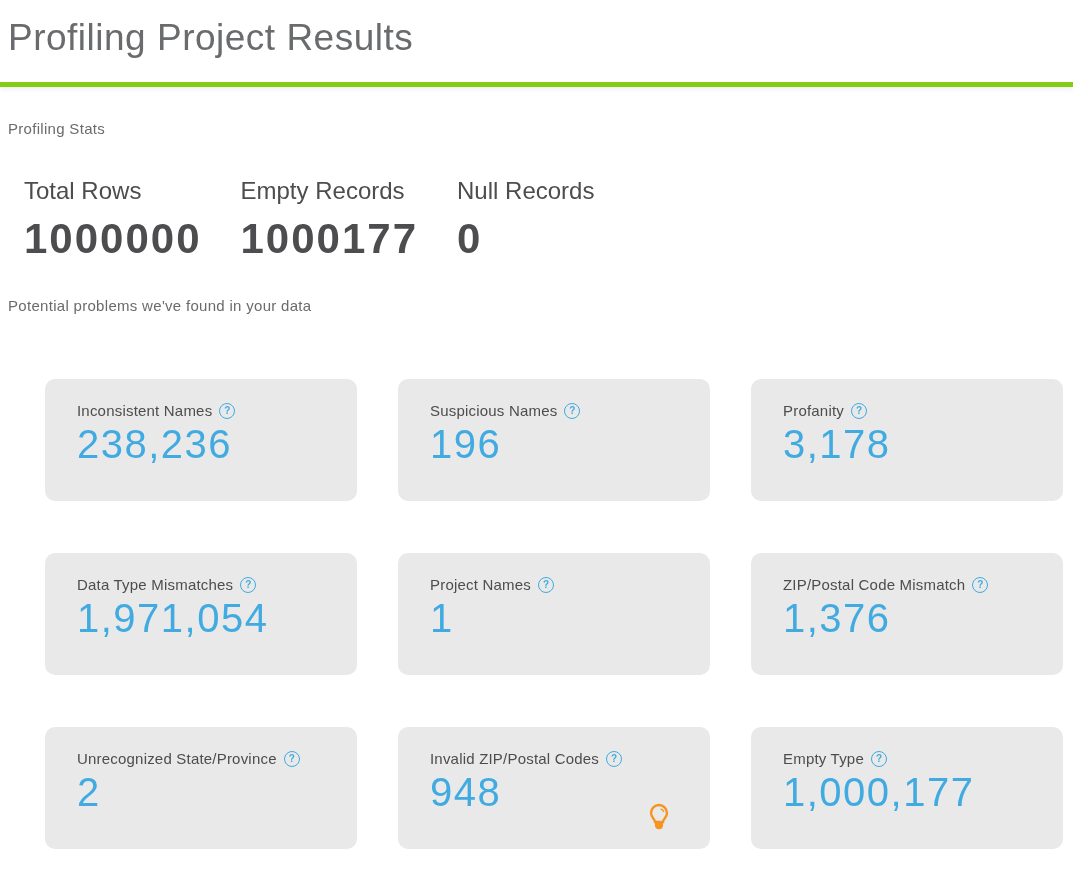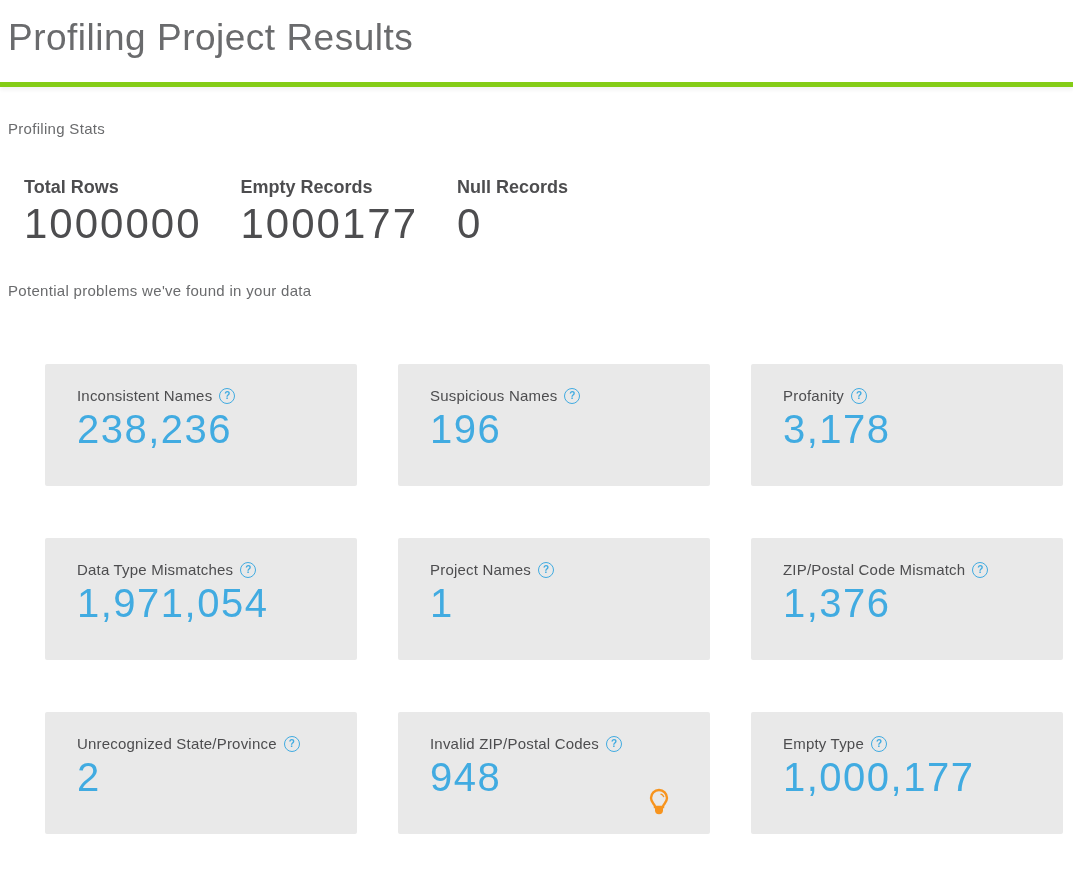--- a/index.html
+++ b/index.html
@@ -44,47 +44,47 @@
 
   
   .stats-row {
     display: flex;
     gap: 39px;
     margin: 40px 0 0 16px;
   }
   .stat-block { min-width: 175px; }
   .stat-block:nth-child(2) { min-width: 160px; }
   .stat-label {
-    font-size: 18px;
+    font-size: 24px;
     color: var(--text-gray);
+    font-weight: 400;
+  }
+  .stat-value {
+    margin-top: 10px;
+    font-size: 42px;
     font-weight: 700;
-  }
-  .stat-value {
-    margin-top: 2px;
-    font-size: 42px;
-    font-weight: 400;
     color: var(--text-gray);
     letter-spacing: 2px;
   }
 
   .problems-heading { margin-top: 34px; }
 
   
   .cards-grid {
     margin: 65px 0 0 37px;
     display: grid;
     grid-template-columns: repeat(3, 312px);
     column-gap: 41px;
     row-gap: 52px;
   }
   .problem-card {
     position: relative;
     height: 122px;
     background: var(--card-bg);
-    border-radius: 2px;
+    border-radius: 10px;
     padding: 23px 20px 0 32px;
     cursor: pointer;
   }
   .card-label-row {
     display: flex;
     align-items: center;
     gap: 7px;
   }
   .card-label {
     font-size: 15px;

